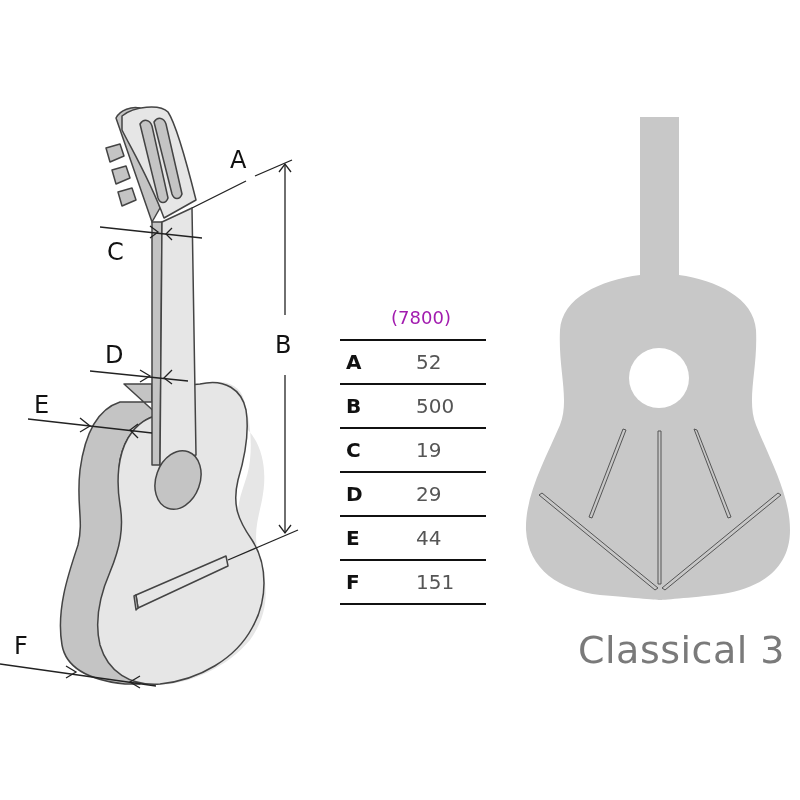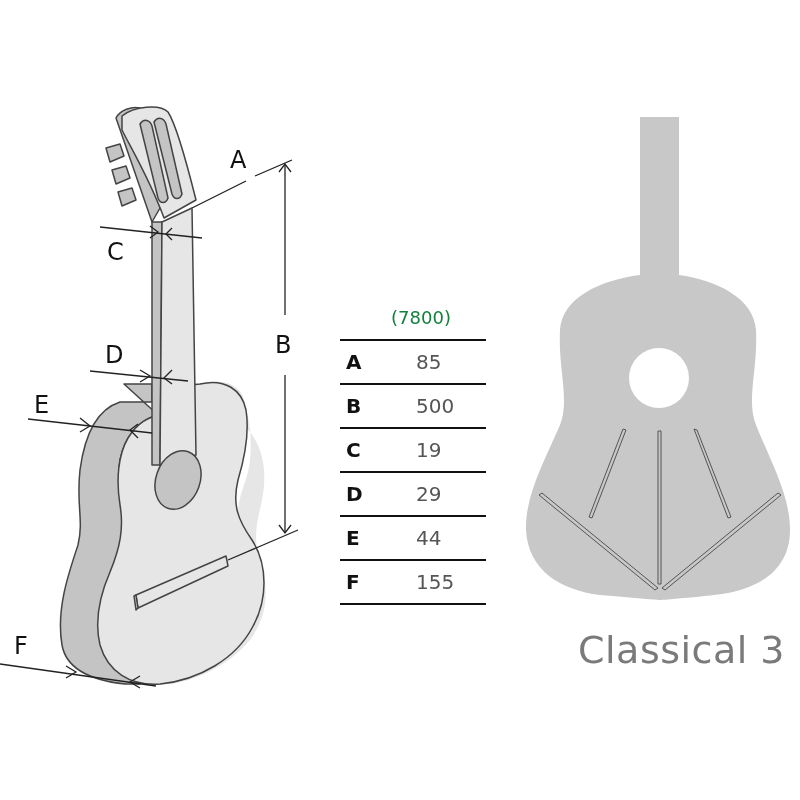--- a/index.html
+++ b/index.html
@@ -4,21 +4,21 @@
 <style>
   html, body { margin:0; padding:0; background:#ffffff; }
   body { width:800px; height:800px; position:relative; overflow:hidden;
          font-family:"DejaVu Sans", sans-serif; }
   svg#diagram { position:absolute; left:0; top:0; }
   .dim-label { position:absolute; font-family:"DejaVu Sans", sans-serif;
                font-size:24px; color:#111; line-height:1; }
   .spec { position:absolute; left:340px; top:308px; width:146px; }
   .spec-title { text-align:center; font-size:23px; font-weight:bold; color:#111;
                 margin-left:16px; line-height:1.1; }
-  .spec-sub { text-align:center; font-size:18px; color:#15803d; margin-left:16px;
+  .spec-sub { text-align:center; font-size:18px; color:#a21caf; margin-left:16px;
               line-height:1.15; margin-bottom:10px; }
   .spec-table { width:146px; border-collapse:collapse; }
   .spec-table tr { height:44px; }
   .spec-table td { border-top:2px solid #111; padding:0; vertical-align:middle; }
   .spec-table tr:last-child td { border-bottom:2px solid #111; }
   .spec-key { width:50px; font-weight:bold; font-size:20px; color:#111; padding-left:6px !important; }
   .spec-val { font-size:20px; color:#555; text-align:left; padding-left:20px !important; }
   .model-name { position:absolute; left:578px; top:628px; font-size:38px; color:#7a7a7a;
                 font-family:"DejaVu Sans", sans-serif; letter-spacing:0.5px; }
 </style>
@@ -101,39 +101,39 @@
 <div class="dim-label" style="left:105px; top:343px;">D</div>
 <div class="dim-label" style="left:34px; top:393px;">E</div>
 <div class="dim-label" style="left:14px; top:634px;">F</div>
 
 <div class="spec">
   <div class="spec-sub">(7800)</div>
   <table class="spec-table">
     <tbody>
         <tr>
       <td class="spec-key">A</td>
-      <td class="spec-val">85</td>
+      <td class="spec-val">52</td>
     </tr>
     <tr>
       <td class="spec-key">B</td>
       <td class="spec-val">500</td>
     </tr>
     <tr>
       <td class="spec-key">C</td>
       <td class="spec-val">19</td>
     </tr>
     <tr>
       <td class="spec-key">D</td>
       <td class="spec-val">29</td>
     </tr>
     <tr>
       <td class="spec-key">E</td>
       <td class="spec-val">44</td>
     </tr>
     <tr>
       <td class="spec-key">F</td>
-      <td class="spec-val">155</td>
+      <td class="spec-val">151</td>
     </tr>
   </tbody>
     </table>
 </div>
 
 <div class="model-name">Classical 3</div>
 
 </body></html>

